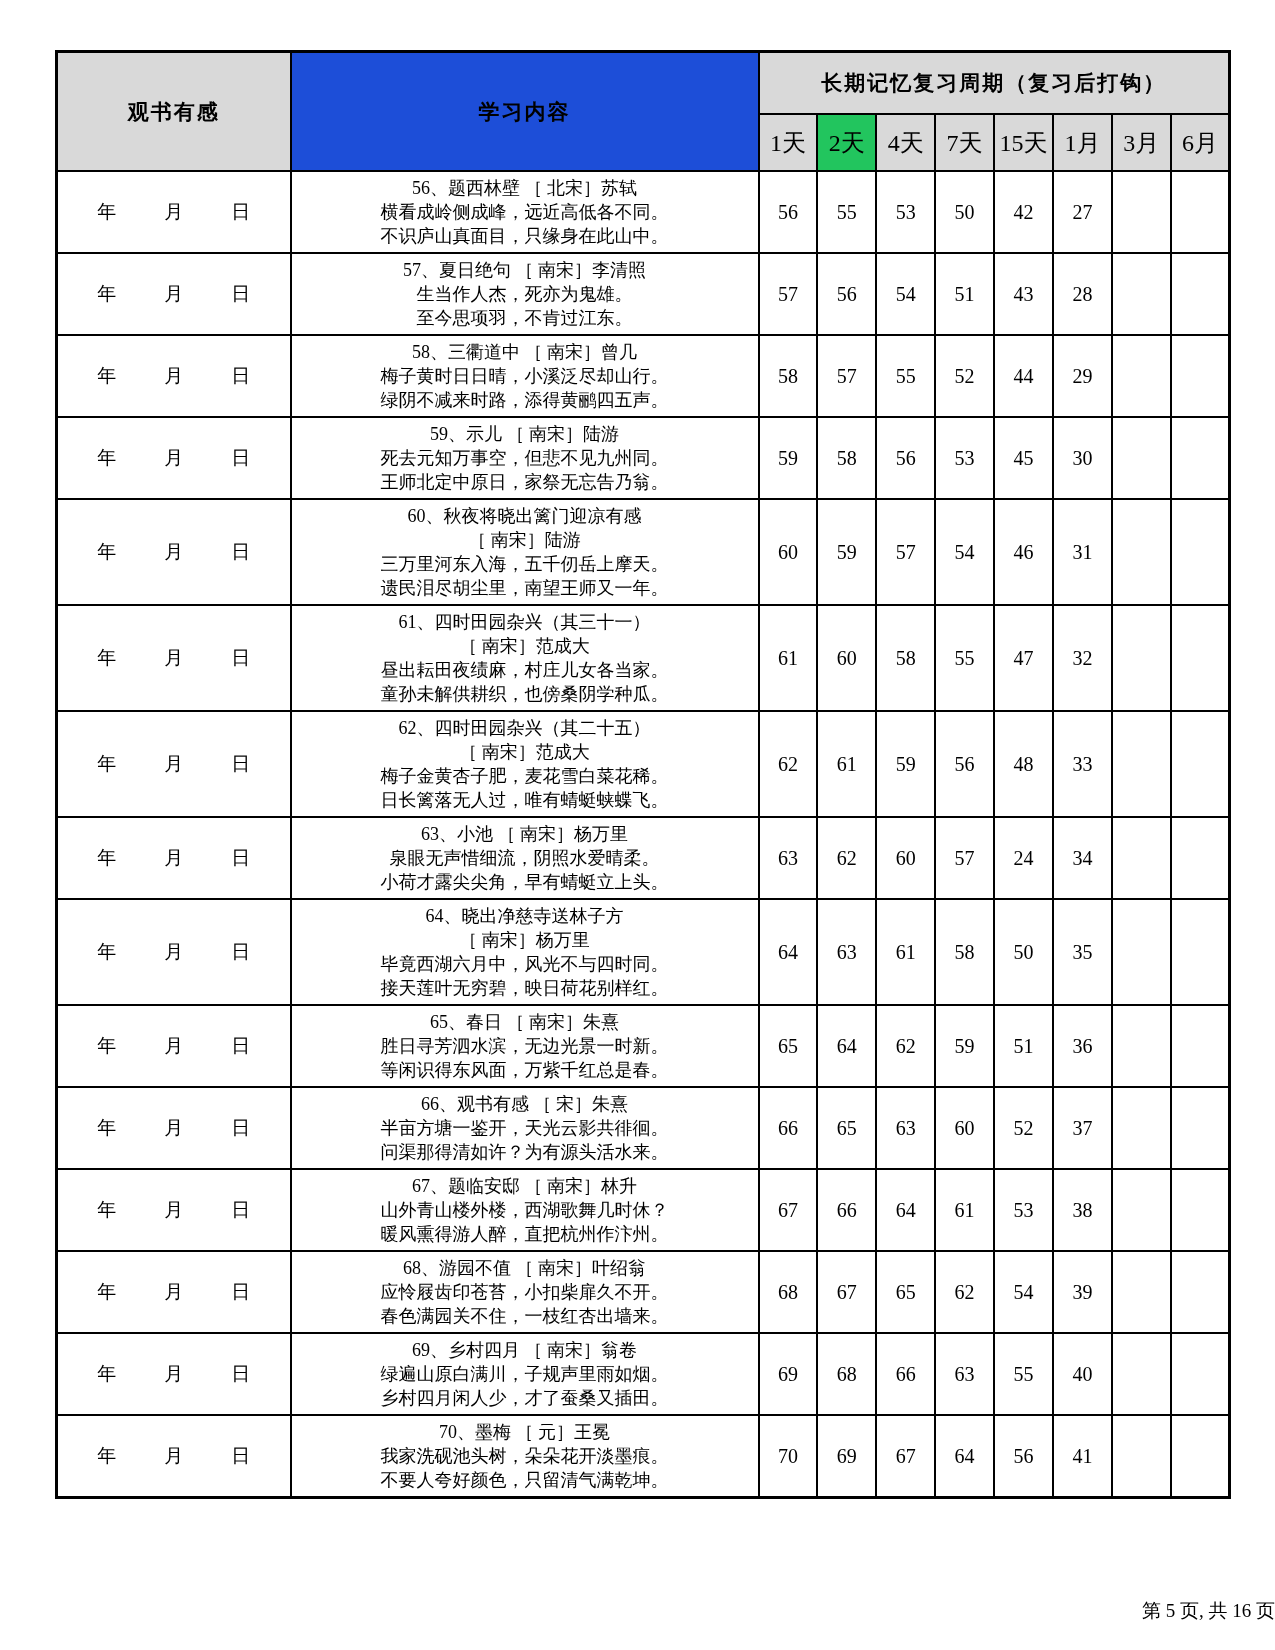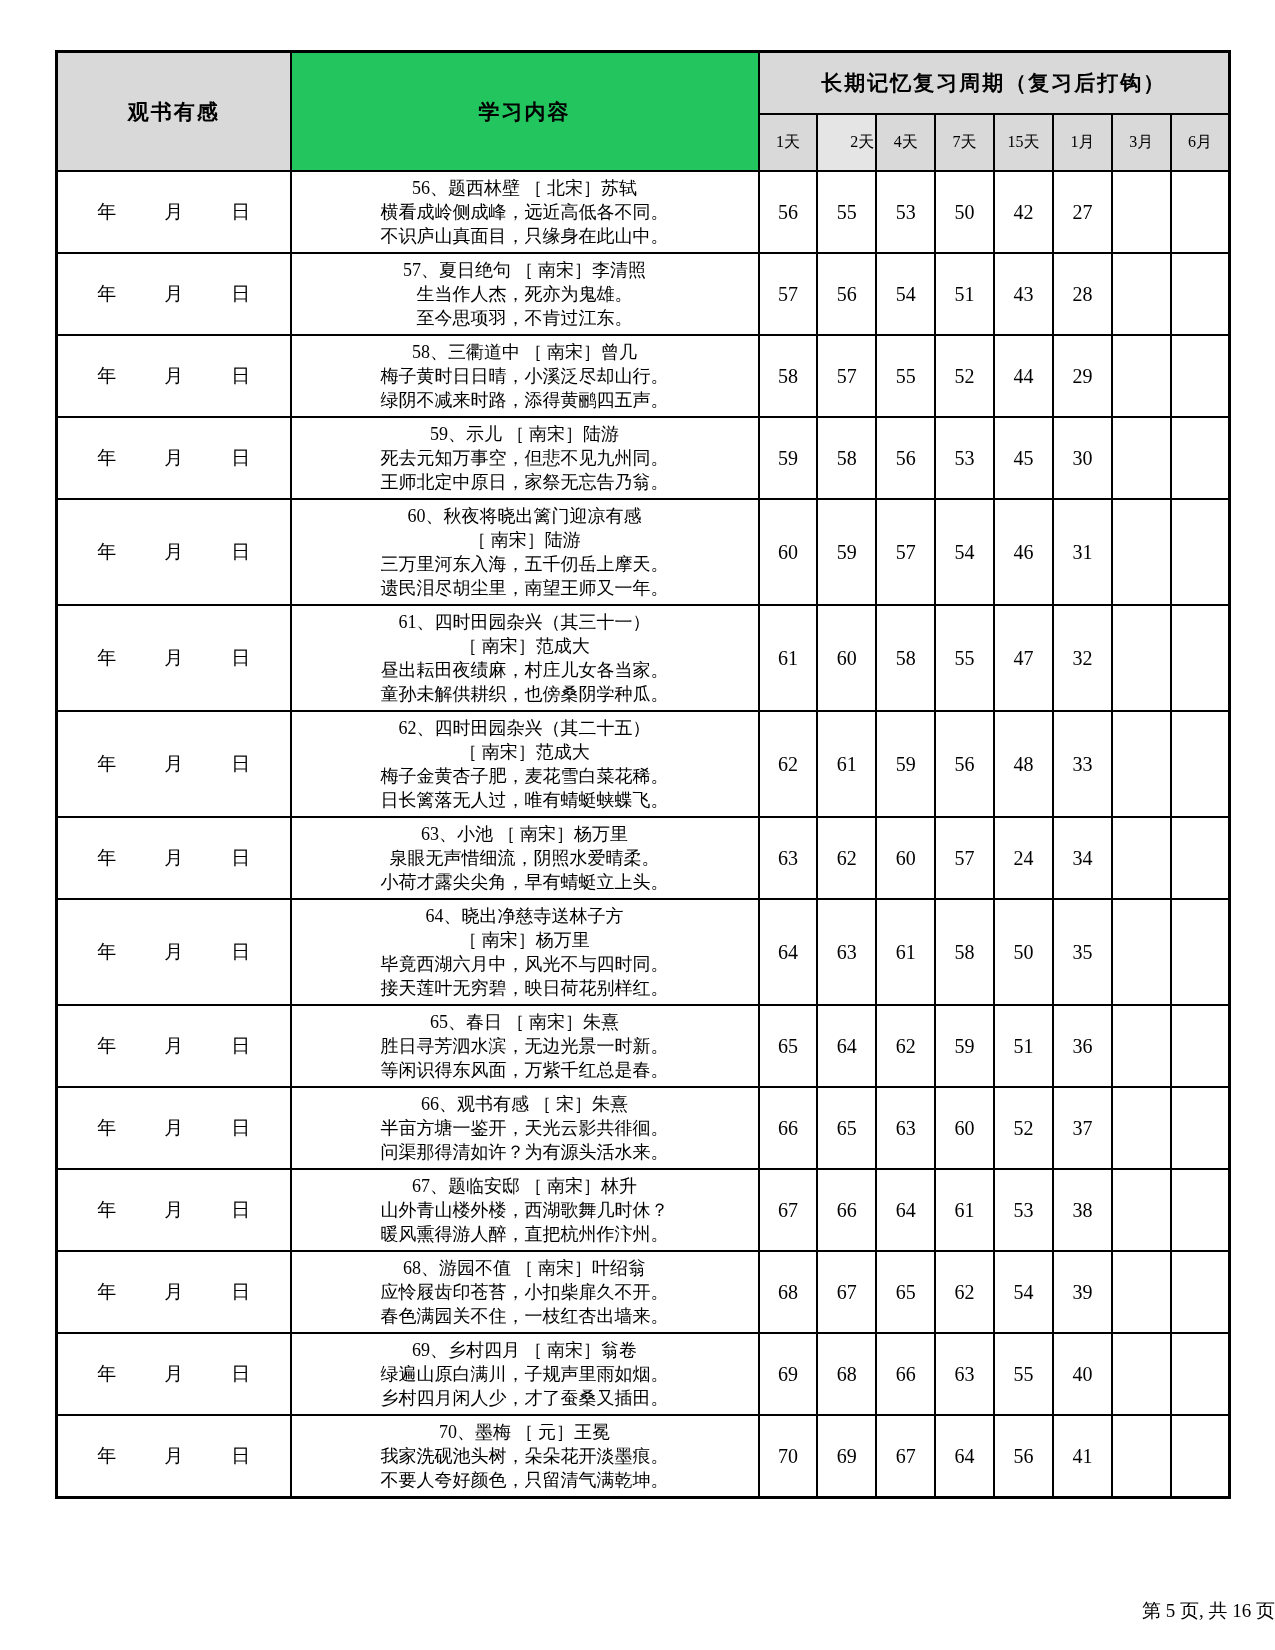--- a/index.html
+++ b/index.html
@@ -32,21 +32,21 @@
   th.main-head {
     font-family: "Liberation Sans", "DejaVu Sans", sans-serif;
     font-size: 21px;
     letter-spacing: 2px;
   }
   th.review-title { height: 58px; }
   th.period {
     height: 53px;
     font-family: "Liberation Serif", "DejaVu Serif", serif;
     font-weight: normal;
-    font-size: 16px;
+    font-size: 24px;
     letter-spacing: 0;
   }
 
   td { vertical-align: middle; text-align: center; }
 
   td.date-cell { background: #ffffff; }
   .date-inner {
     display: flex;
     justify-content: center;
     gap: 48px;
@@ -91,26 +91,26 @@
         <col class="c-review">
         <col class="c-review">
       <col class="c-review">
         <col class="c-review">
         <col class="c-review">
         <col class="c-review">
     </colgroup>
     <thead>
       <tr>
         <th class="main-head" rowspan="2" style="background: rgb(217, 217, 217);">观书有感</th>
-        <th class="main-head" rowspan="2" style="background: #22c55e;">学习内容</th>
+        <th class="main-head" rowspan="2" style="background: #1d4ed8;">学习内容</th>
         <th class="main-head review-title" colspan="8" style="background: rgb(217, 217, 217);">长期记忆复习周期（复习后打钩）</th>
       </tr>
       <tr>
         <th class="period" style="background: rgb(217, 217, 217);">1天</th>
-        <th class="period" style="background: #e5e5e5; text-align: right;">2天</th>
+        <th class="period" style="background: #22c55e;">2天</th>
         <th class="period" style="background: rgb(217, 217, 217);">4天</th>
         <th class="period" style="background: rgb(217, 217, 217); margin-left: 48px;">7天</th>
         <th class="period" style="background: rgb(217, 217, 217); margin-top: 40px;">15天</th>
         <th class="period" style="background: rgb(217, 217, 217);">1月</th>
         <th class="period" style="background: rgb(217, 217, 217);">3月</th>
         <th class="period" style="background: rgb(217, 217, 217);">6月</th>
       </tr>
     </thead>
     <tbody id="schedule-body">
         <tr class="lines-3">

